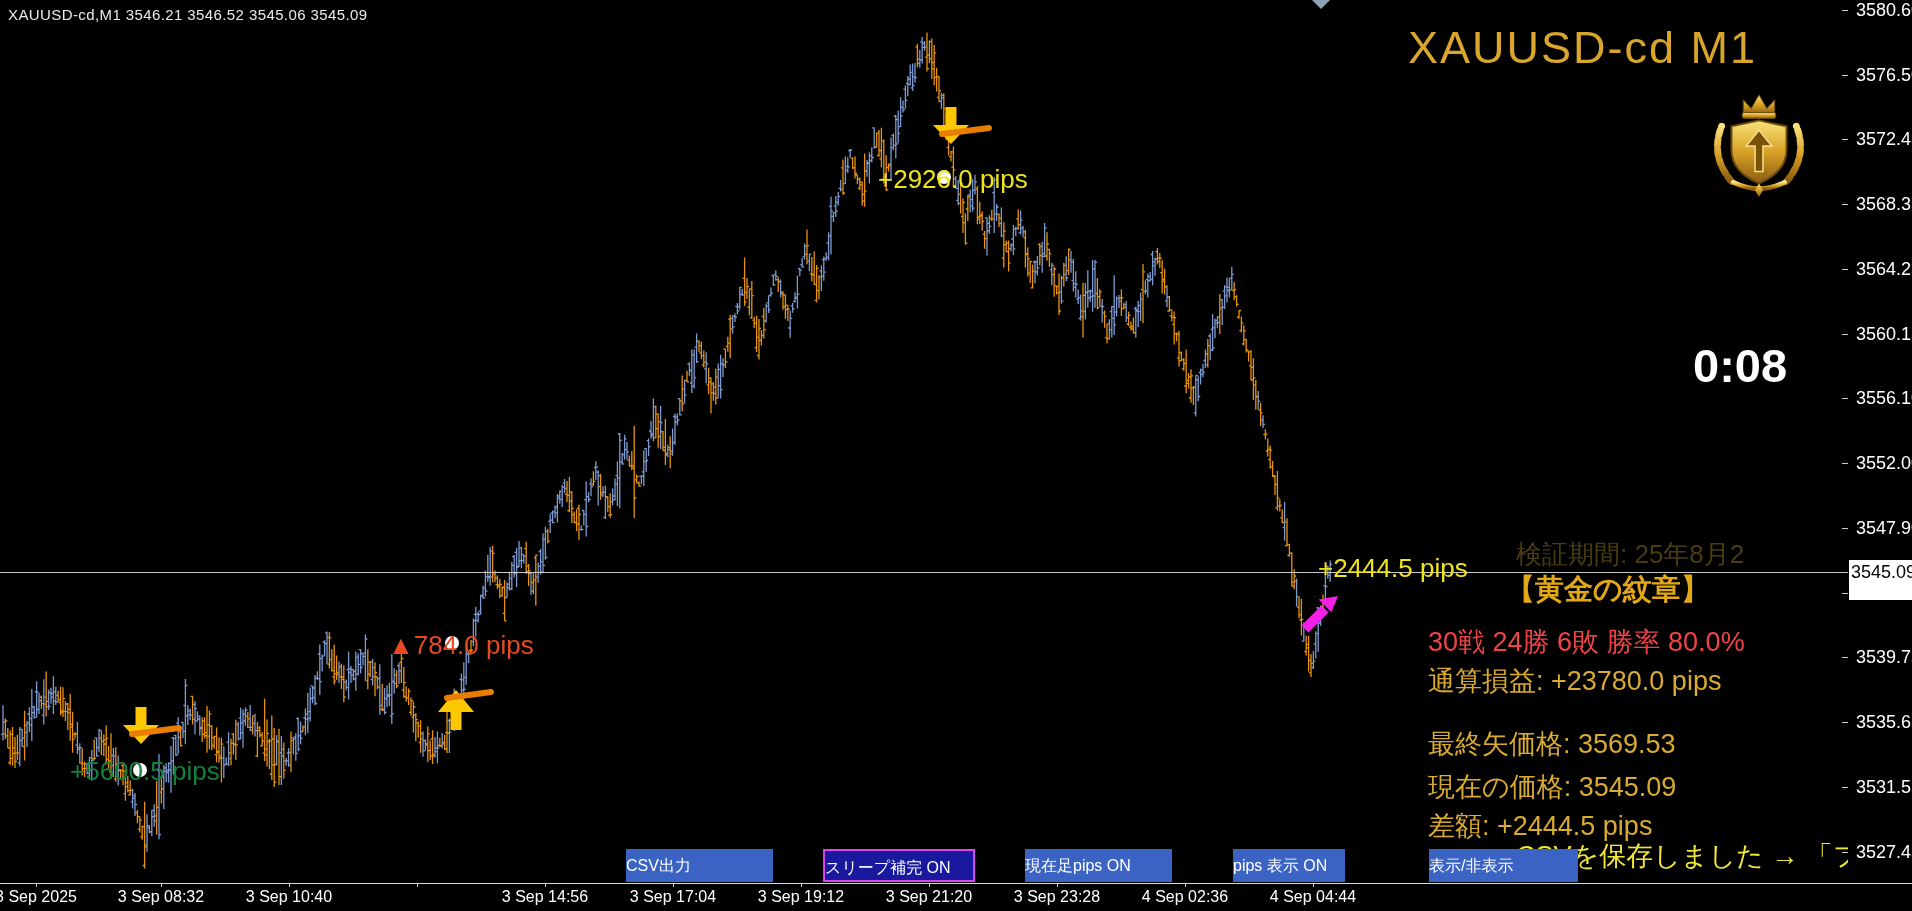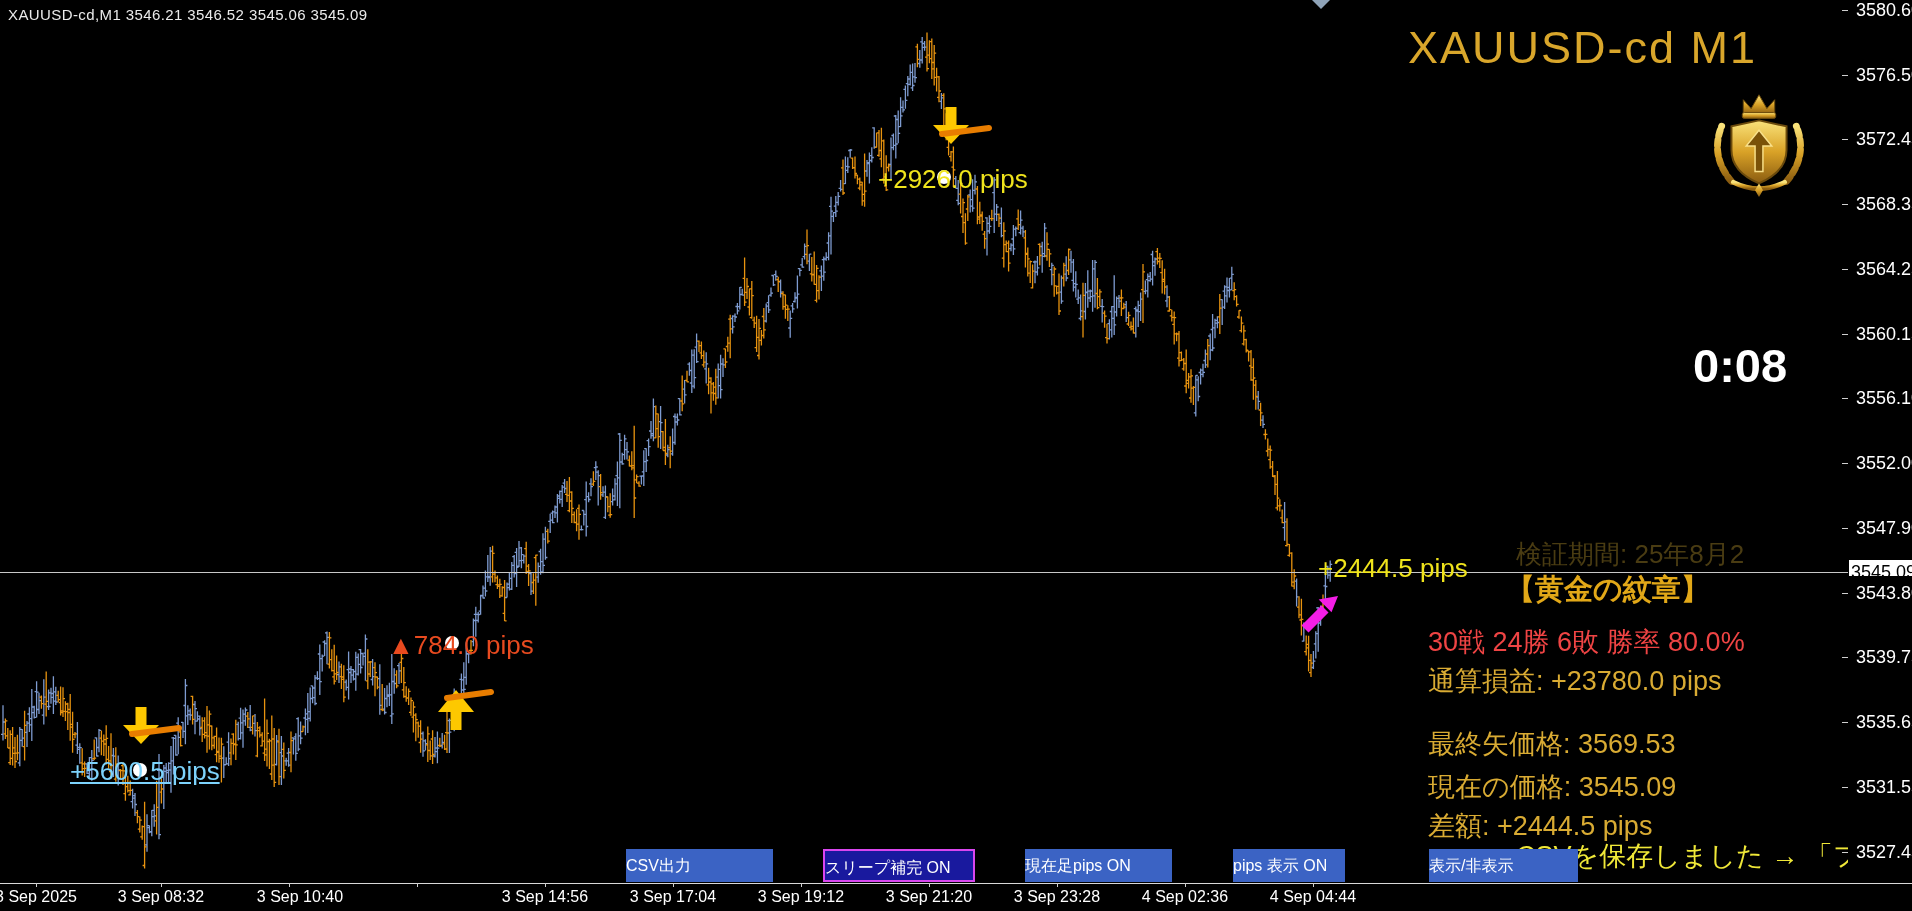--- a/index.html
+++ b/index.html
@@ -19,21 +19,21 @@
   .ann-label{position:absolute;font-size:26px;white-space:nowrap;}
   .btn{position:absolute;top:849px;height:33px;line-height:33px;text-align:left;
        color:#fff;font-size:16px;cursor:pointer;}
   .btn-light{background:#3b63c4;}
   .btn-dark{background:#19199e;border:2px solid #d946ef;box-sizing:border-box;}
   .price-axis{position:absolute;left:1848px;top:0;width:64px;height:883px;background:#000;}
   .vaxis-line{position:absolute;left:1848px;top:0;width:1px;height:883px;background:#d8d8d8;}
   .haxis-line{position:absolute;left:0;top:883px;width:1912px;height:1px;background:#d8d8d8;}
   .plabel{position:absolute;left:8px;font-size:18px;color:#fff;}
   .ptick{position:absolute;left:-6px;width:6px;height:1px;background:#cfcfcf;}
-  .pcurrent{position:absolute;left:1px;width:61px;height:16px;background:#fff;color:#000;
+  .pcurrent{position:absolute;left:1px;width:61px;height:40px;background:#fff;color:#000;
             font-size:18px;line-height:24px;text-align:right;padding-left:2px;}
   .time-axis{position:absolute;left:0;top:884px;width:1912px;height:27px;background:#000;}
   .tlabel{position:absolute;top:4px;font-size:16px;color:#fff;transform:translateX(-50%);white-space:nowrap;}
   .ttick{position:absolute;top:-1px;width:1px;height:4px;background:#cfcfcf;}
 </style>
 </head>
 <body>
 
 <div id="root">
   <div class="chart-area">
@@ -83,21 +83,21 @@
     <div class="verify">検証期間: 25年8月2</div>
     <div class="crest-title">【黄金の紋章】</div>
     <div class="gold-line stats30" style="top:624px">30戦 24勝 6敗  勝率 80.0%</div>
     <div class="gold-line" style="top:663px">通算損益: +23780.0 pips</div>
     <div class="gold-line" style="top:726px">最終矢価格: 3569.53</div>
     <div class="gold-line" style="top:769px">現在の価格: 3545.09</div>
     <div class="gold-line" style="top:808px">差額:      +2444.5 pips</div>
     <div class="csv-note">CSVを保存しました → 「ファ</div>
 
     <div id="ann-labels">
-        <div class="ann-label" style="left: 70px; top: 756px; color: #7dd3fc; text-decoration: underline;">+5600.5 pips</div>
+        <div class="ann-label" style="left: 70px; top: 756px; color: #15803d;">+5600.5 pips</div>
         <div class="ann-label" style="left: 878px; top: 164px; color: rgb(240, 228, 28);">+2926.0 pips</div>
         <div class="ann-label" style="left: 388px; top: 630px; color: rgb(232, 74, 31);">▲784.0 pips</div>
         <div class="ann-label" style="left: 1318px; top: 553px; color: rgb(240, 228, 28);">+2444.5 pips</div>
       </div>
     <div id="buttons">
         <div class="btn btn-light" style="left: 626px; width: 147px;">CSV出力</div>
         <div class="btn btn-dark" style="left: 823px; width: 152px;">スリープ補完 ON</div>
         <div class="btn btn-light" style="left: 1025px; width: 147px;">現在足pips ON</div>
         <div class="btn btn-light" style="left: 1233px; width: 112px;">pips 表示  ON</div>
         <div class="btn btn-light" style="left: 1429px; width: 149px;">表示/非表示</div>
@@ -135,21 +135,21 @@
       <div class="ptick" style="top: 786.952px;"></div>
       <div class="plabel" style="top: 841.896px;">3527.45</div>
       <div class="ptick" style="top: 851.896px;"></div>
       <div class="pcurrent" style="top: 560.478px;">3545.09</div>
     </div>
   <div class="time-axis" id="time-axis">
       <div class="tlabel" style="left: 36px;">3 Sep 2025</div>
       <div class="ttick" style="left: 36px;"></div>
       <div class="tlabel" style="left: 161px;">3 Sep 08:32</div>
       <div class="ttick" style="left: 161px;"></div>
-      <div class="tlabel" style="left: 300px;">3 Sep 10:40</div>
+      <div class="tlabel" style="left: 289px;">3 Sep 10:40</div>
       <div class="ttick" style="left: 289px;"></div>
       <div class="tlabel" style="left: 428px; margin-top: 48px;">3 Sep 12:48</div>
       <div class="ttick" style="left: 417px;"></div>
       <div class="tlabel" style="left: 545px;">3 Sep 14:56</div>
       <div class="ttick" style="left: 545px;"></div>
       <div class="tlabel" style="left: 673px;">3 Sep 17:04</div>
       <div class="ttick" style="left: 673px;"></div>
       <div class="tlabel" style="left: 801px; text-align: center;">3 Sep 19:12</div>
       <div class="ttick" style="left: 801px;"></div>
       <div class="tlabel" style="left: 929px;">3 Sep 21:20</div>

